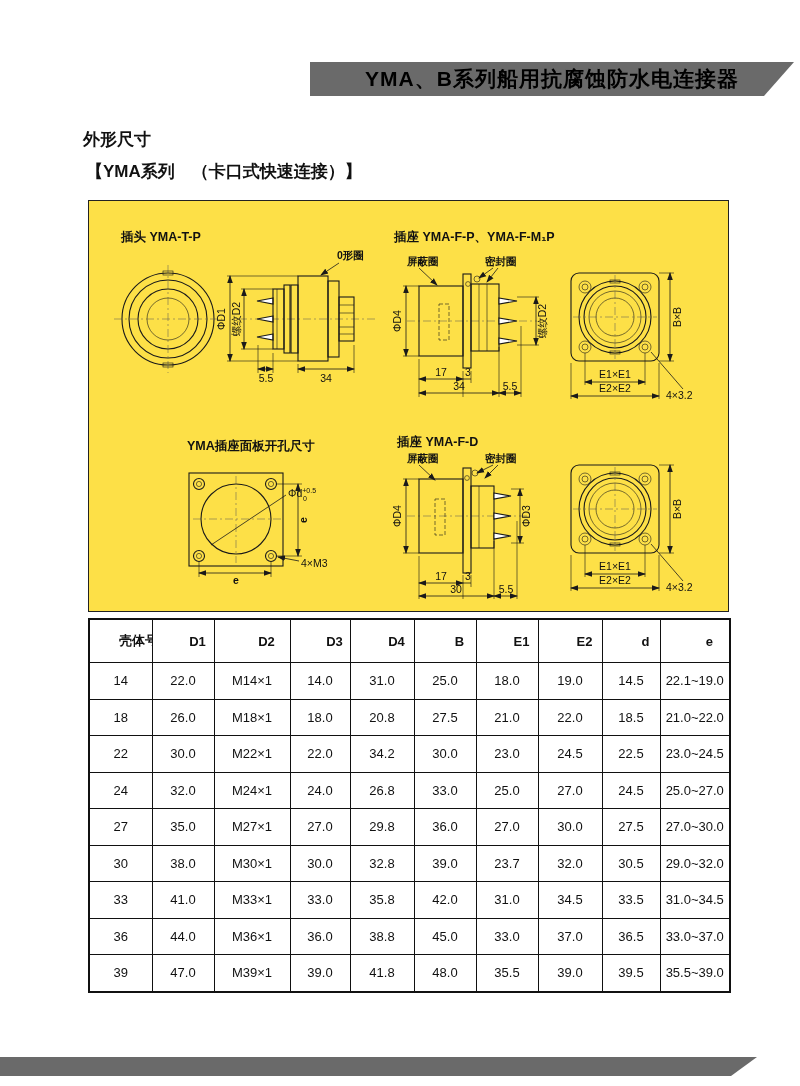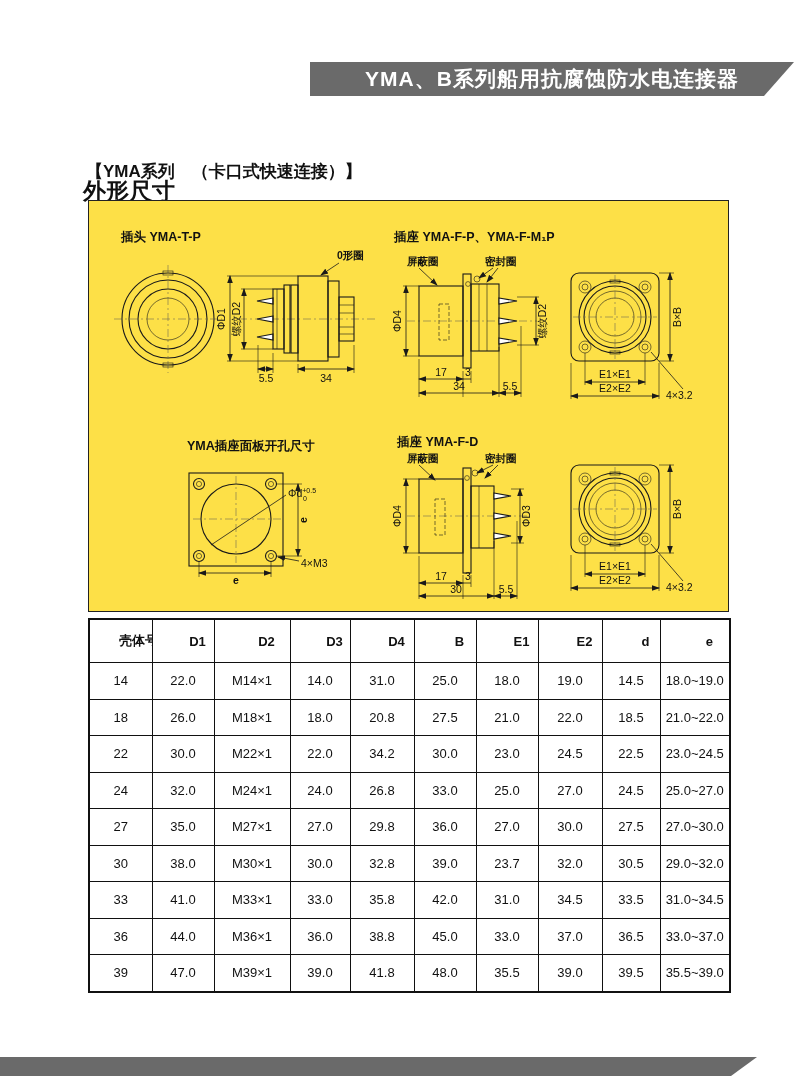--- a/index.html
+++ b/index.html
@@ -2,30 +2,30 @@
 <html><head>
 <meta charset="utf-8">
 <style>
   html,body{margin:0;padding:0;}
   body{
     width:800px;height:1086px;position:relative;background:#fff;
     font-family:"Liberation Sans", sans-serif;color:#111;overflow:hidden;
   }
   .banner{
     position:absolute;left:310px;top:62px;width:484px;height:34px;
-    background:#6a6a6a;color:#ffffff;font-weight:bold;font-size:21px;
+    background:#6a6a6a;color:#000000;font-weight:bold;font-size:21px;
     display:flex;align-items:center;justify-content:center;letter-spacing:1px;
     clip-path:polygon(0 0,100% 0,calc(100% - 30px) 100%,0 100%);
   }
   .footer-band{
     position:absolute;left:0;top:1057px;width:757px;height:19px;background:#6a6a6a;
     clip-path:polygon(0 0,100% 0,calc(100% - 26px) 100%,0 100%);
   }
   .section-title{
-    position:absolute;left:83px;top:128px;font-size:23px;font-weight:bold;margin-top:48px;
+    position:absolute;left:83px;top:128px;font-size:17px;font-weight:bold;
   }
   .subsection-title{
     position:absolute;left:86px;top:160px;font-size:17px;font-weight:bold;
   }
   .drawings-panel{
     position:absolute;left:88px;top:200px;width:641px;height:412px;
     border:1.5px solid #222;box-sizing:border-box;background:#fde047;
   }
   table.dim-table{
     position:absolute;left:88px;top:618px;width:641px;
@@ -370,21 +370,21 @@
       <tr>
         <td>14</td>
         <td>22.0</td>
         <td>M14×1</td>
         <td>14.0</td>
         <td>31.0</td>
         <td>25.0</td>
         <td>18.0</td>
         <td>19.0</td>
         <td>14.5</td>
-        <td>18.0~19.0</td>
+        <td>22.1~19.0</td>
       </tr>
       <tr>
         <td>18</td>
         <td>26.0</td>
         <td>M18×1</td>
         <td>18.0</td>
         <td>20.8</td>
         <td>27.5</td>
         <td>21.0</td>
         <td>22.0</td>

